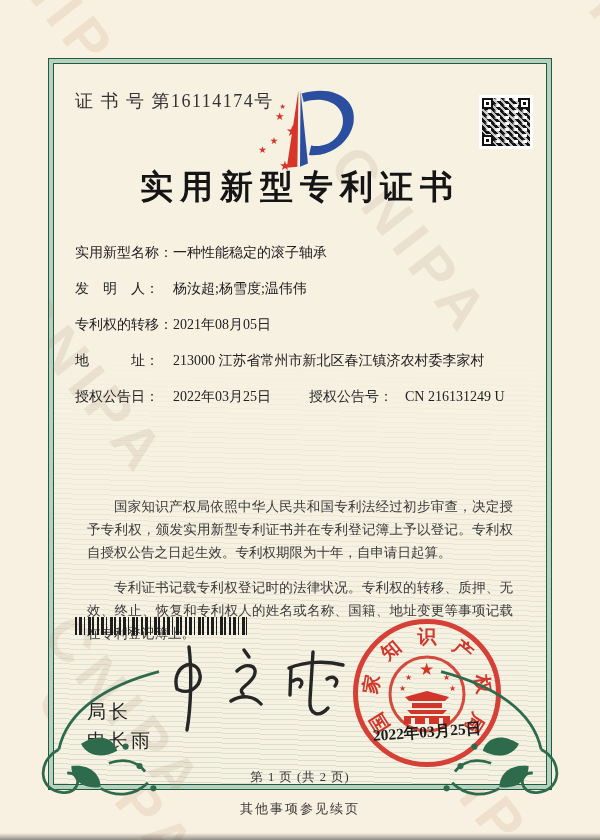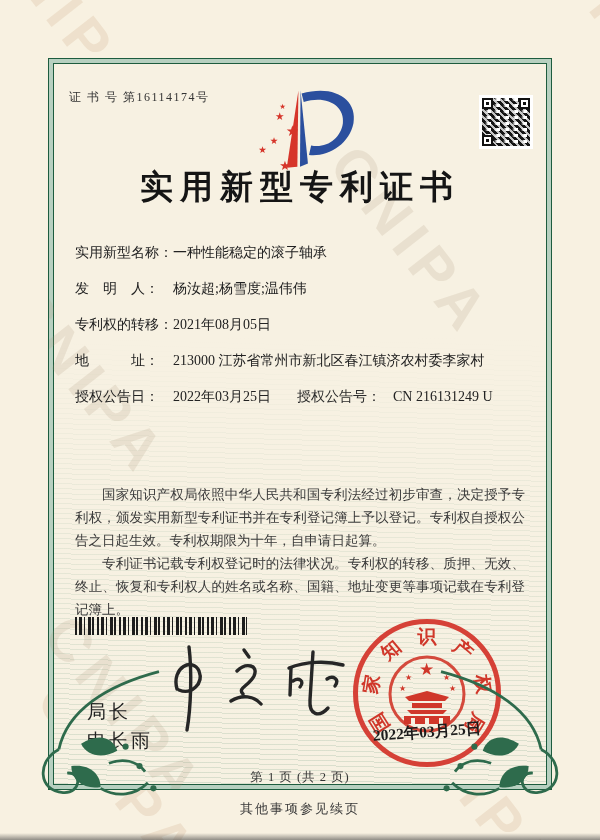--- a/index.html
+++ b/index.html
@@ -23,45 +23,45 @@
   .frame{
     position:absolute;left:48px;top:58px;width:504px;height:732px;box-sizing:border-box;
     border:1px solid #1d5c3e;
     box-shadow:inset 0 0 0 4px #b7d0c0, inset 0 0 0 5px #1d5c3e;
     background-color:#f7f1e2;
     background-image:
       linear-gradient(180deg,rgba(247,241,226,1) 0%,rgba(247,241,226,1) 38%,rgba(247,241,226,.55) 62%,rgba(236,239,224,.05) 100%),
       repeating-linear-gradient(1.5deg,rgba(100,150,120,.22) 0 1px,rgba(0,0,0,0) 1px 5px);
     overflow:hidden;
   }
-  .cert-no{position:absolute;left:20px;top:30px;font-size:12px;letter-spacing:1.5px;color:#333;}
+  .cert-no{position:absolute;left:26px;top:30px;font-size:18px;letter-spacing:1.5px;color:#333;}
   .logo{position:absolute;left:200px;top:24px;width:120px;height:90px;}
   
   .qr{position:absolute;left:430px;top:36px;width:54px;height:54px;background:#fff;padding:3px;box-sizing:border-box;}
   .qr .grid{position:relative;width:100%;height:100%;
     background-image:
       repeating-linear-gradient(45deg,rgba(255,255,255,.75) 0 2px,rgba(0,0,0,0) 2px 5px),
       repeating-linear-gradient(0deg,#151515 0 3px,rgba(0,0,0,0) 3px 6px),
       repeating-linear-gradient(90deg,#151515 0 3px,rgba(0,0,0,0) 6px 9px);}
   .finder{position:absolute;width:11px;height:11px;border:2px solid #111;box-sizing:border-box;background:#fff;}
   .finder::after{content:"";position:absolute;left:2px;top:2px;width:3px;height:3px;background:#111;}
   .finder.tl{left:0;top:0}.finder.tr{right:0;top:0}.finder.bl{left:0;bottom:0}
   .title{position:absolute;left:0;top:106px;width:100%;text-align:center;
     font-size:33px;font-weight:bold;letter-spacing:7px;color:#151515;}
   
   .fields{position:absolute;left:26px;right:18px;top:184px;font-size:14px;}
   .field-row{height:36px;line-height:20px;white-space:nowrap;}
   .f-label{display:inline-block;min-width:98px;color:#222;}
   .f-value{color:#222;}
   .f-value.w{display:inline-block;min-width:118px;}
-  .f-label2{display:inline-block;min-width:96px;margin-left:6px;}
+  .f-label2{display:inline-block;min-width:96px;margin-left:18px;}
   
   .body-text{position:absolute;left:26px;right:26px;top:424px;
     font-size:13.5px;line-height:23px;text-align:justify;color:#3a3a3a;}
-  .body-text p{margin:0;text-indent:2em;}
+  .body-text p{margin:12px;text-indent:2em;}
   
   .barcode{position:absolute;left:26px;top:558px;width:172px;height:18px;
     background-image:repeating-linear-gradient(90deg,
       #1d1d1d 0 2px,rgba(0,0,0,0) 2px 4px,
       #1d1d1d 4px 7px,rgba(0,0,0,0) 7px 9px,
       #1d1d1d 9px 10px,rgba(0,0,0,0) 10px 13px,
       #1d1d1d 13px 16px,rgba(0,0,0,0) 16px 17px,
       #1d1d1d 17px 19px,rgba(0,0,0,0) 19px 22px);}
   .officer{position:absolute;left:38px;top:638px;font-size:19px;line-height:29px;letter-spacing:3px;color:#222;}
   .sig{position:absolute;left:92px;top:578px;width:235px;height:100px;}

